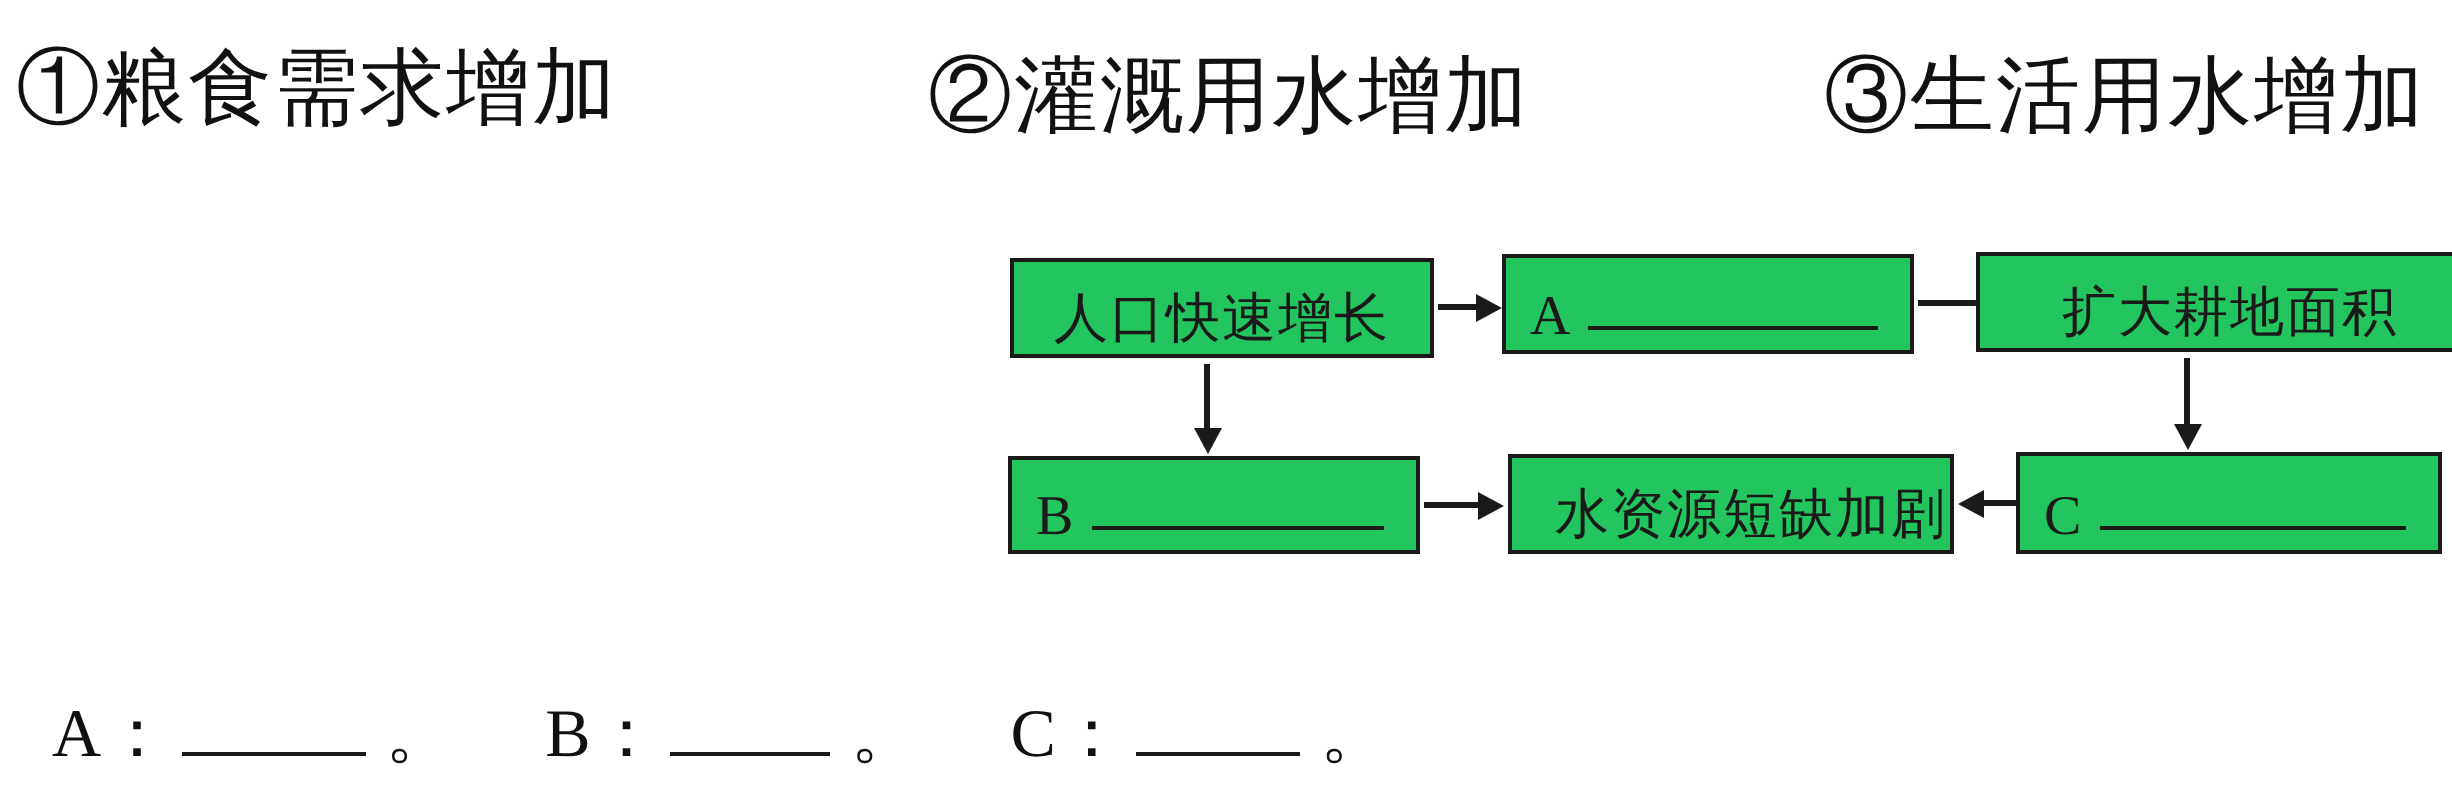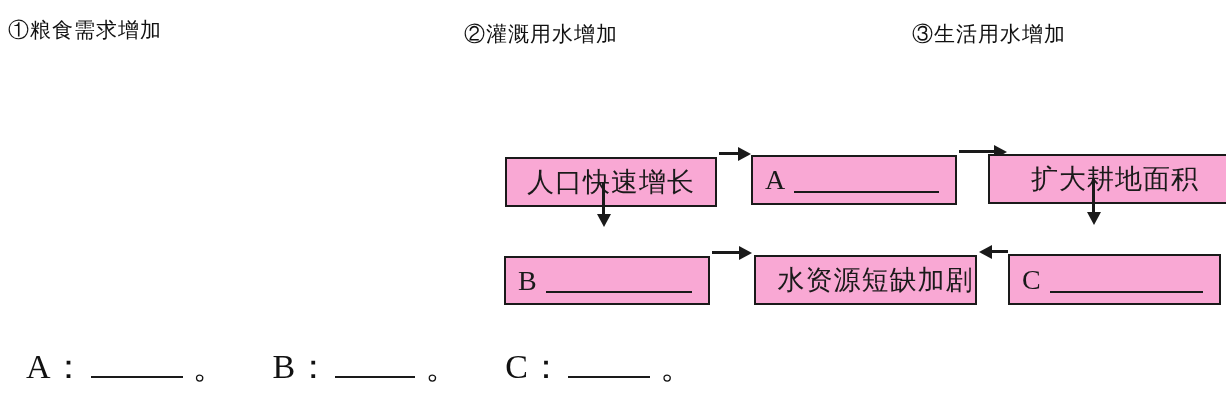--- a/index.html
+++ b/index.html
@@ -8,35 +8,34 @@
     position:relative;
     width:1226px;
     height:404px;
     background:#ffffff;
     color:#1a1a1a;
     font-family:"Liberation Serif","DejaVu Serif",serif;
     overflow:hidden;
   }
   .option {
     position:absolute;
-    font-size:21px;
+    font-size:42px;
     letter-spacing:1px;
     white-space:nowrap;
     color:#111;
   }
   .fbox {
     position:absolute;
     border:2.5px solid #1a1a1a;
     display:flex;
-    align-items:center;
+    align-items:flex-end;
     font-size:27px;
     letter-spacing:1px;
-    background:#f9a8d4;
+    background:#22c55e;
     white-space:nowrap;
-    margin-top:28px;
   }
   .fbox.center { justify-content:center; }
   .fbox.labeled { justify-content:flex-start; padding:0 14px 0 12px; }
   .fbox-label { font-size:28px; }
   .blank-box {
     flex:1;
     height:1px;
     border-bottom:2.5px solid #1a1a1a;
     align-self:flex-end;
     margin:0 2px 10px 8px;

